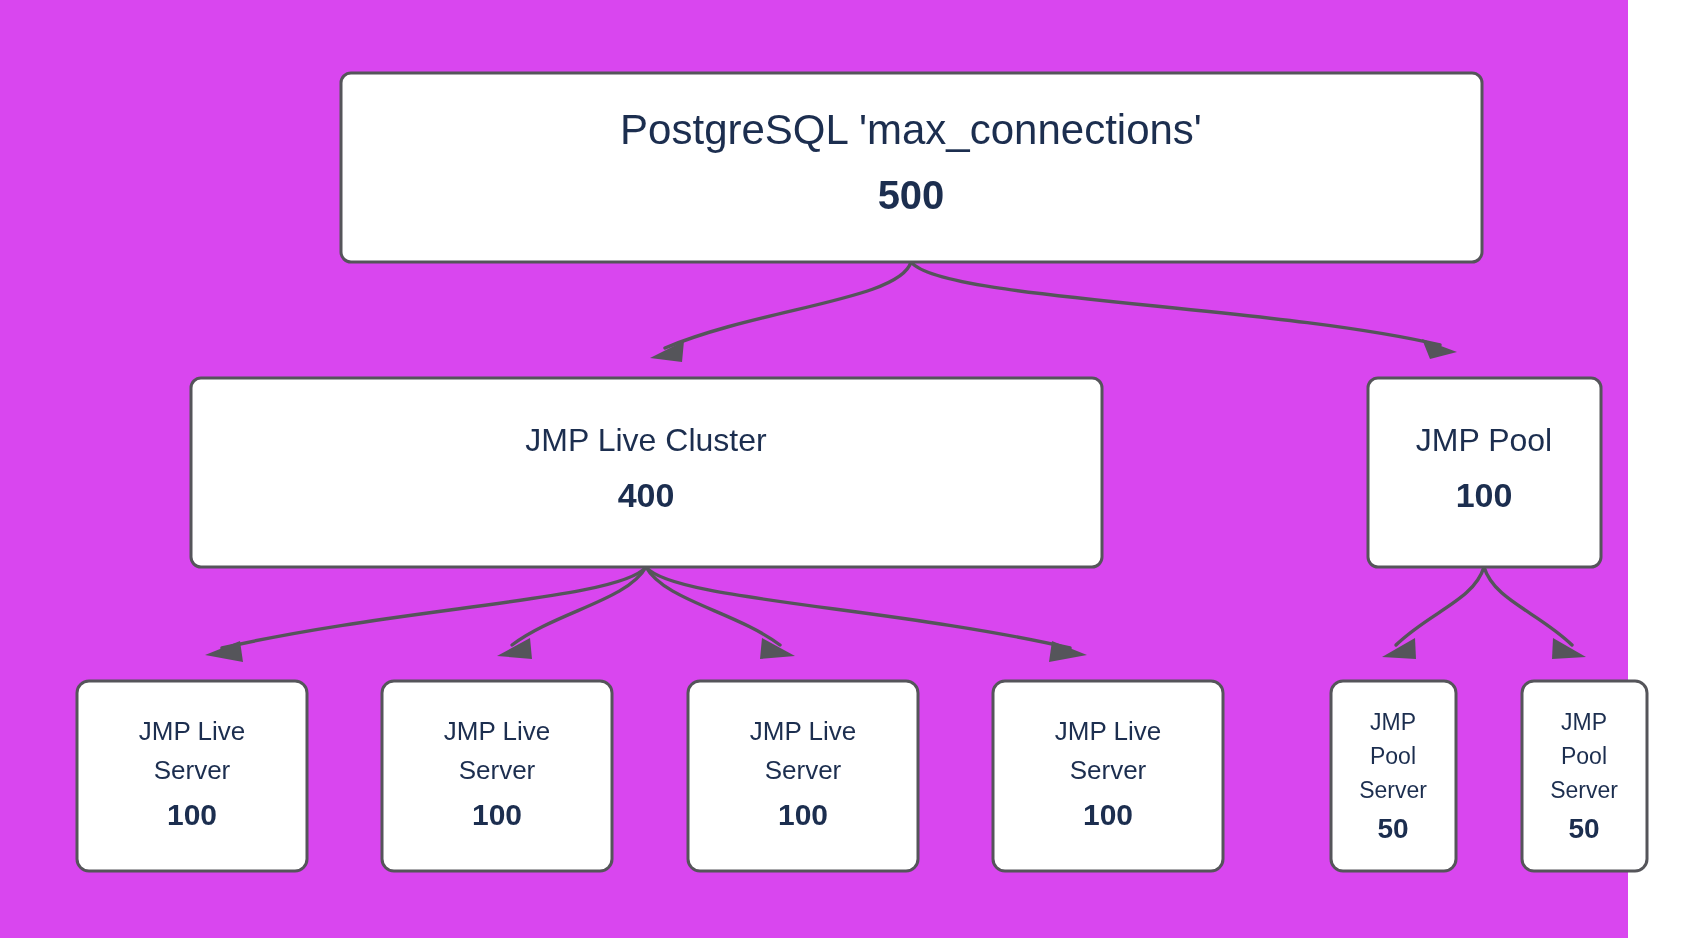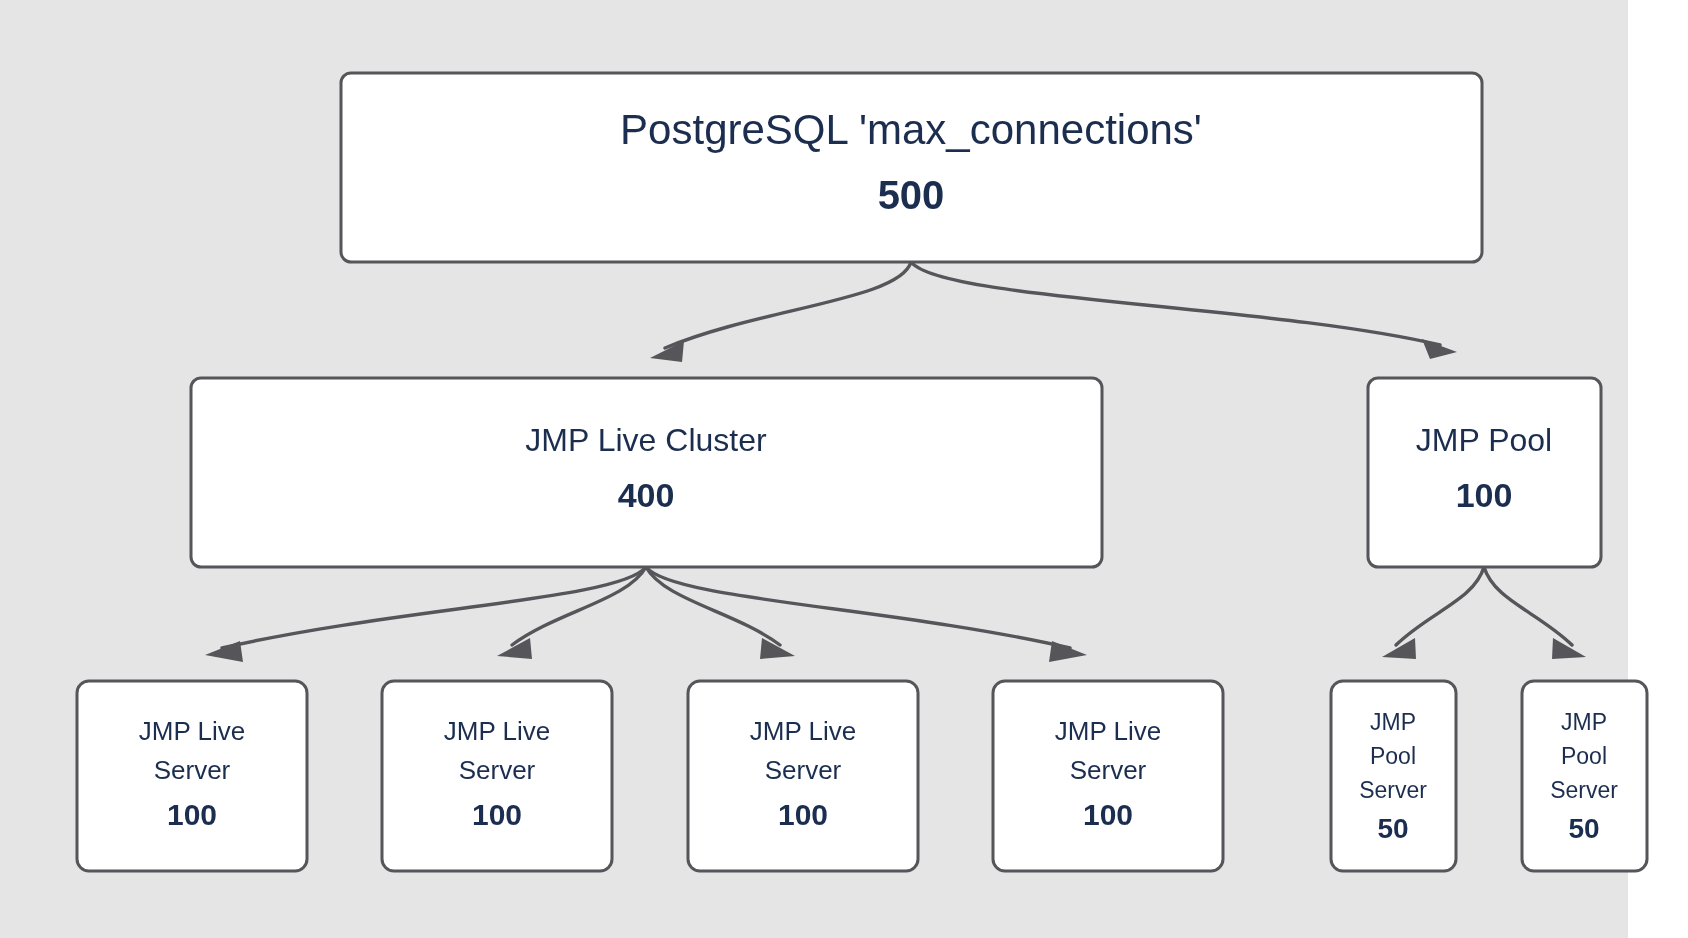--- a/index.html
+++ b/index.html
@@ -11,21 +11,21 @@
   body {
     width: 1688px;
     height: 938px;
     overflow: hidden;
     font-family: "Liberation Sans", sans-serif;
   }
   #diagram-root {
     position: relative;
     width: 1628px;
     height: 938px;
-    background: #e5e5e5;
+    background: #d946ef;
   }
   svg.diagram-canvas {
     position: absolute;
     top: 0;
     left: 0;
     width: 1688px;
     height: 938px;
     display: block;
   }
   .node-box {

